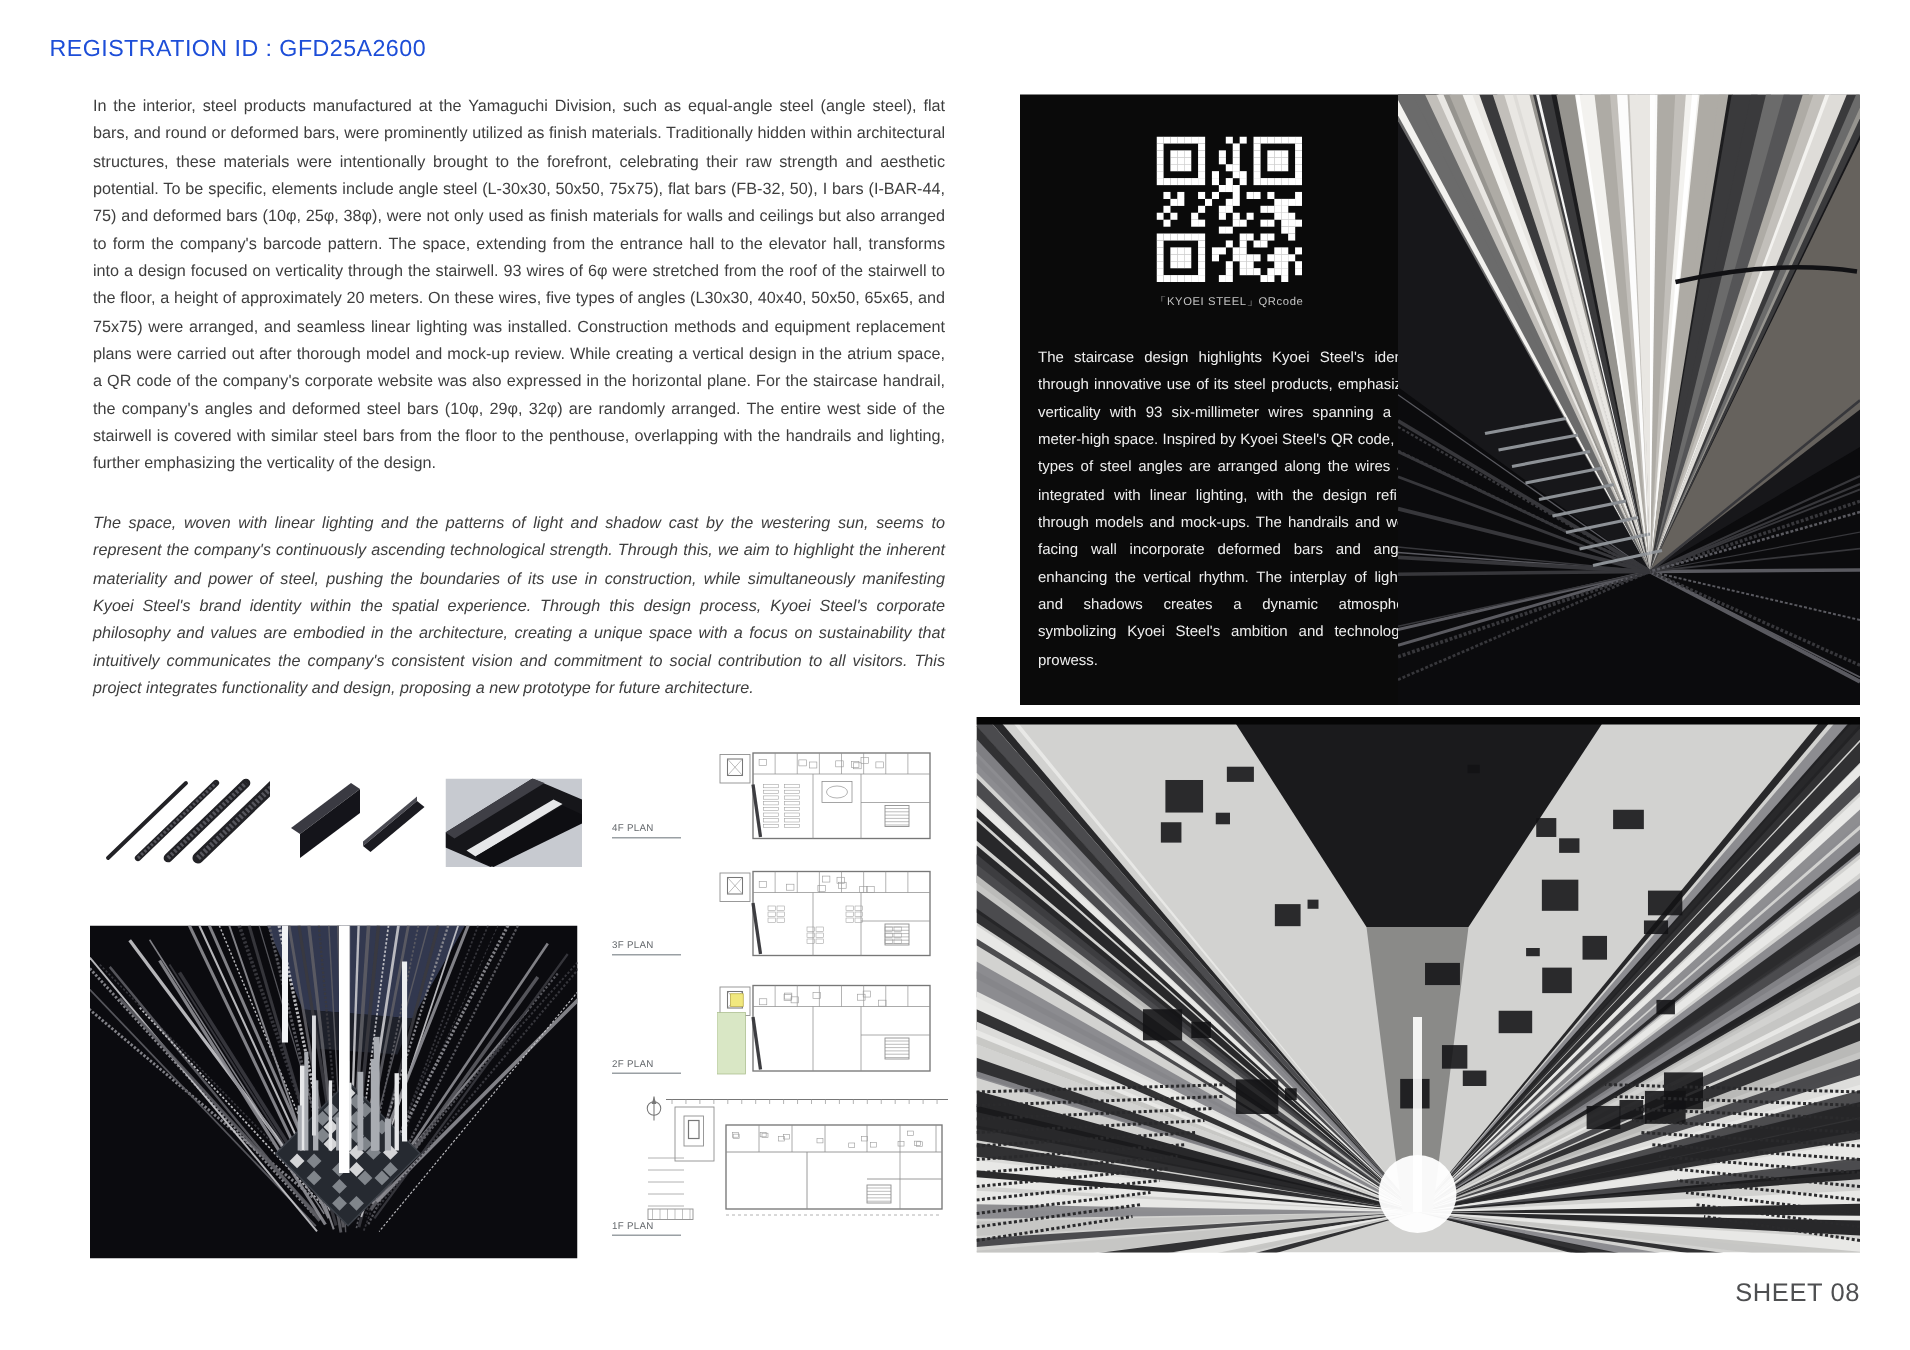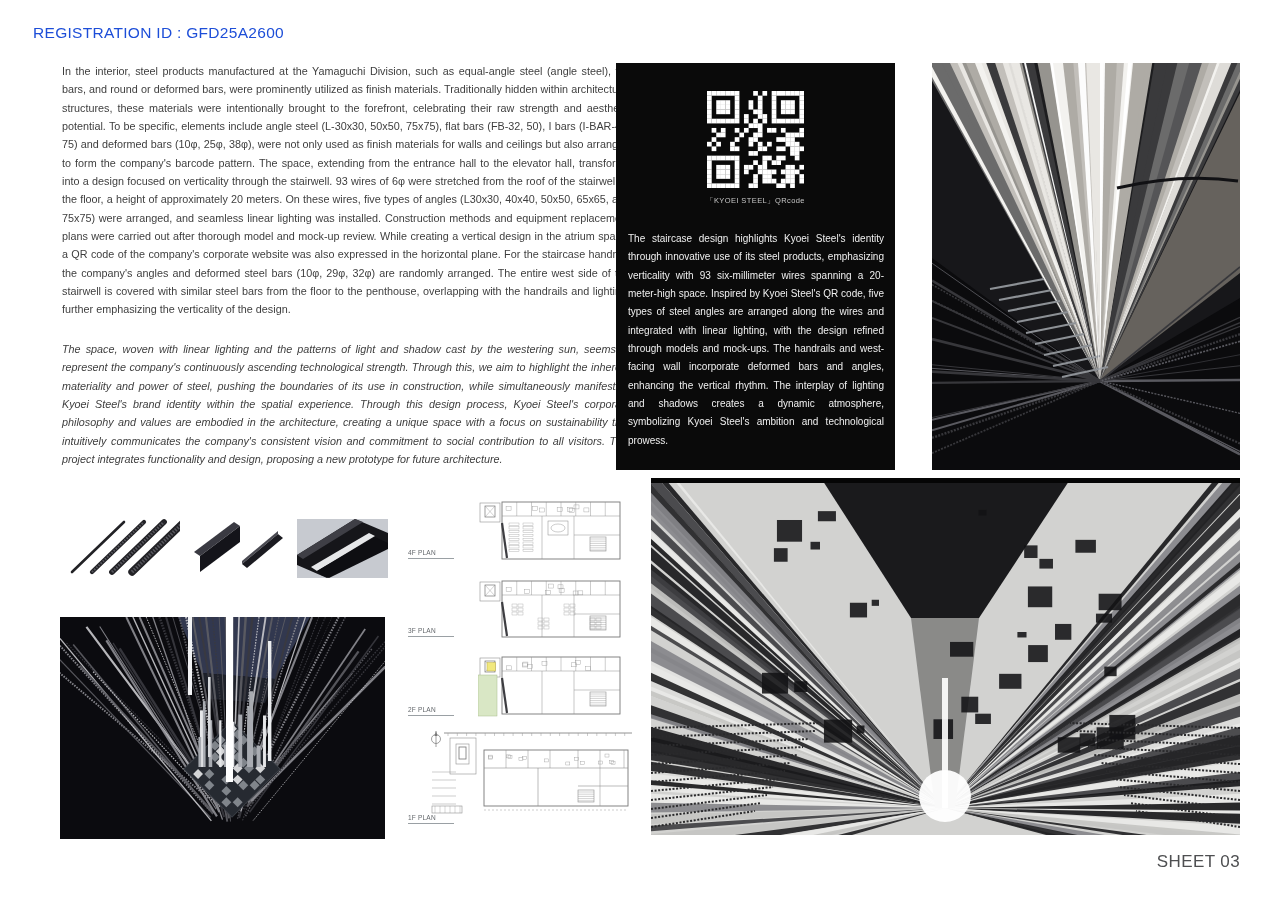--- a/index.html
+++ b/index.html
@@ -5,21 +5,21 @@
   *{margin:0;padding:0;box-sizing:border-box;}
   html,body{background:#ffffff;}
   .sheet{position:relative;width:1273px;height:900px;background:#ffffff;
          font-family:"Liberation Sans",sans-serif;overflow:hidden;}
   .hdr{position:absolute;top:24px;font-size:15.5px;color:#1d4ed8;letter-spacing:.3px;}
   .hdr-left{left:33px;}
   .hdr-right{right:33px;}
   .body-text{position:absolute;left:62px;top:62px;width:568px;font-size:10.8px;
              line-height:18.35px;color:#3e3e3e;text-align:justify;}
   .body-text p + p{margin-top:21px;font-style:italic;}
-  .qr-panel{position:absolute;left:616px;top:63px;width:279px;height:407px;background:#0a0a0a;}
+  .qr-panel{position:absolute;left:680px;top:63px;width:279px;height:407px;background:#0a0a0a;}
   .qr{position:absolute;left:91px;top:28px;width:97px;height:97px;display:block;}
   .qr-caption{position:absolute;left:0;top:133px;width:100%;text-align:center;
               font-size:7.5px;color:#c6c6c6;letter-spacing:.4px;}
   .qr-text{position:absolute;left:12px;top:167px;width:256px;font-size:10px;
            line-height:18.35px;color:#efefef;text-align:justify;}
   .ph{position:absolute;display:block;}
   .plan-label{position:absolute;font-size:6.5px;color:#63676b;width:46px;
               border-bottom:1px solid #9aa0a4;padding-bottom:1.5px;letter-spacing:.2px;}
   .ftr{position:absolute;right:33px;top:852px;font-size:17px;color:#4e4f51;letter-spacing:.4px;}
 </style>
@@ -840,14 +840,14 @@
       <rect x="170.6850895102532" y="33.03380915850113" width="4" height="3" fill="none" stroke="#999" stroke-width="0.4"></rect>
       <rect x="79.9960625870135" y="27.4660861498984" width="4" height="3" fill="none" stroke="#999" stroke-width="0.4"></rect>
       <line x1="56" y1="82" x2="200" y2="82" stroke="#999" stroke-width="0.5" stroke-dasharray="2,2"></line>
     </svg>
 
   <div class="plan-label" style="left:408px;top:549px">4F PLAN</div>
   <div class="plan-label" style="left:408px;top:627px">3F PLAN</div>
   <div class="plan-label" style="left:408px;top:706px">2F PLAN</div>
   <div class="plan-label" style="left:408px;top:814px">1F PLAN</div>
 
-  <div class="ftr">SHEET 03</div>
+  <div class="ftr">SHEET 08</div>
 </div>
 
 </body></html>

